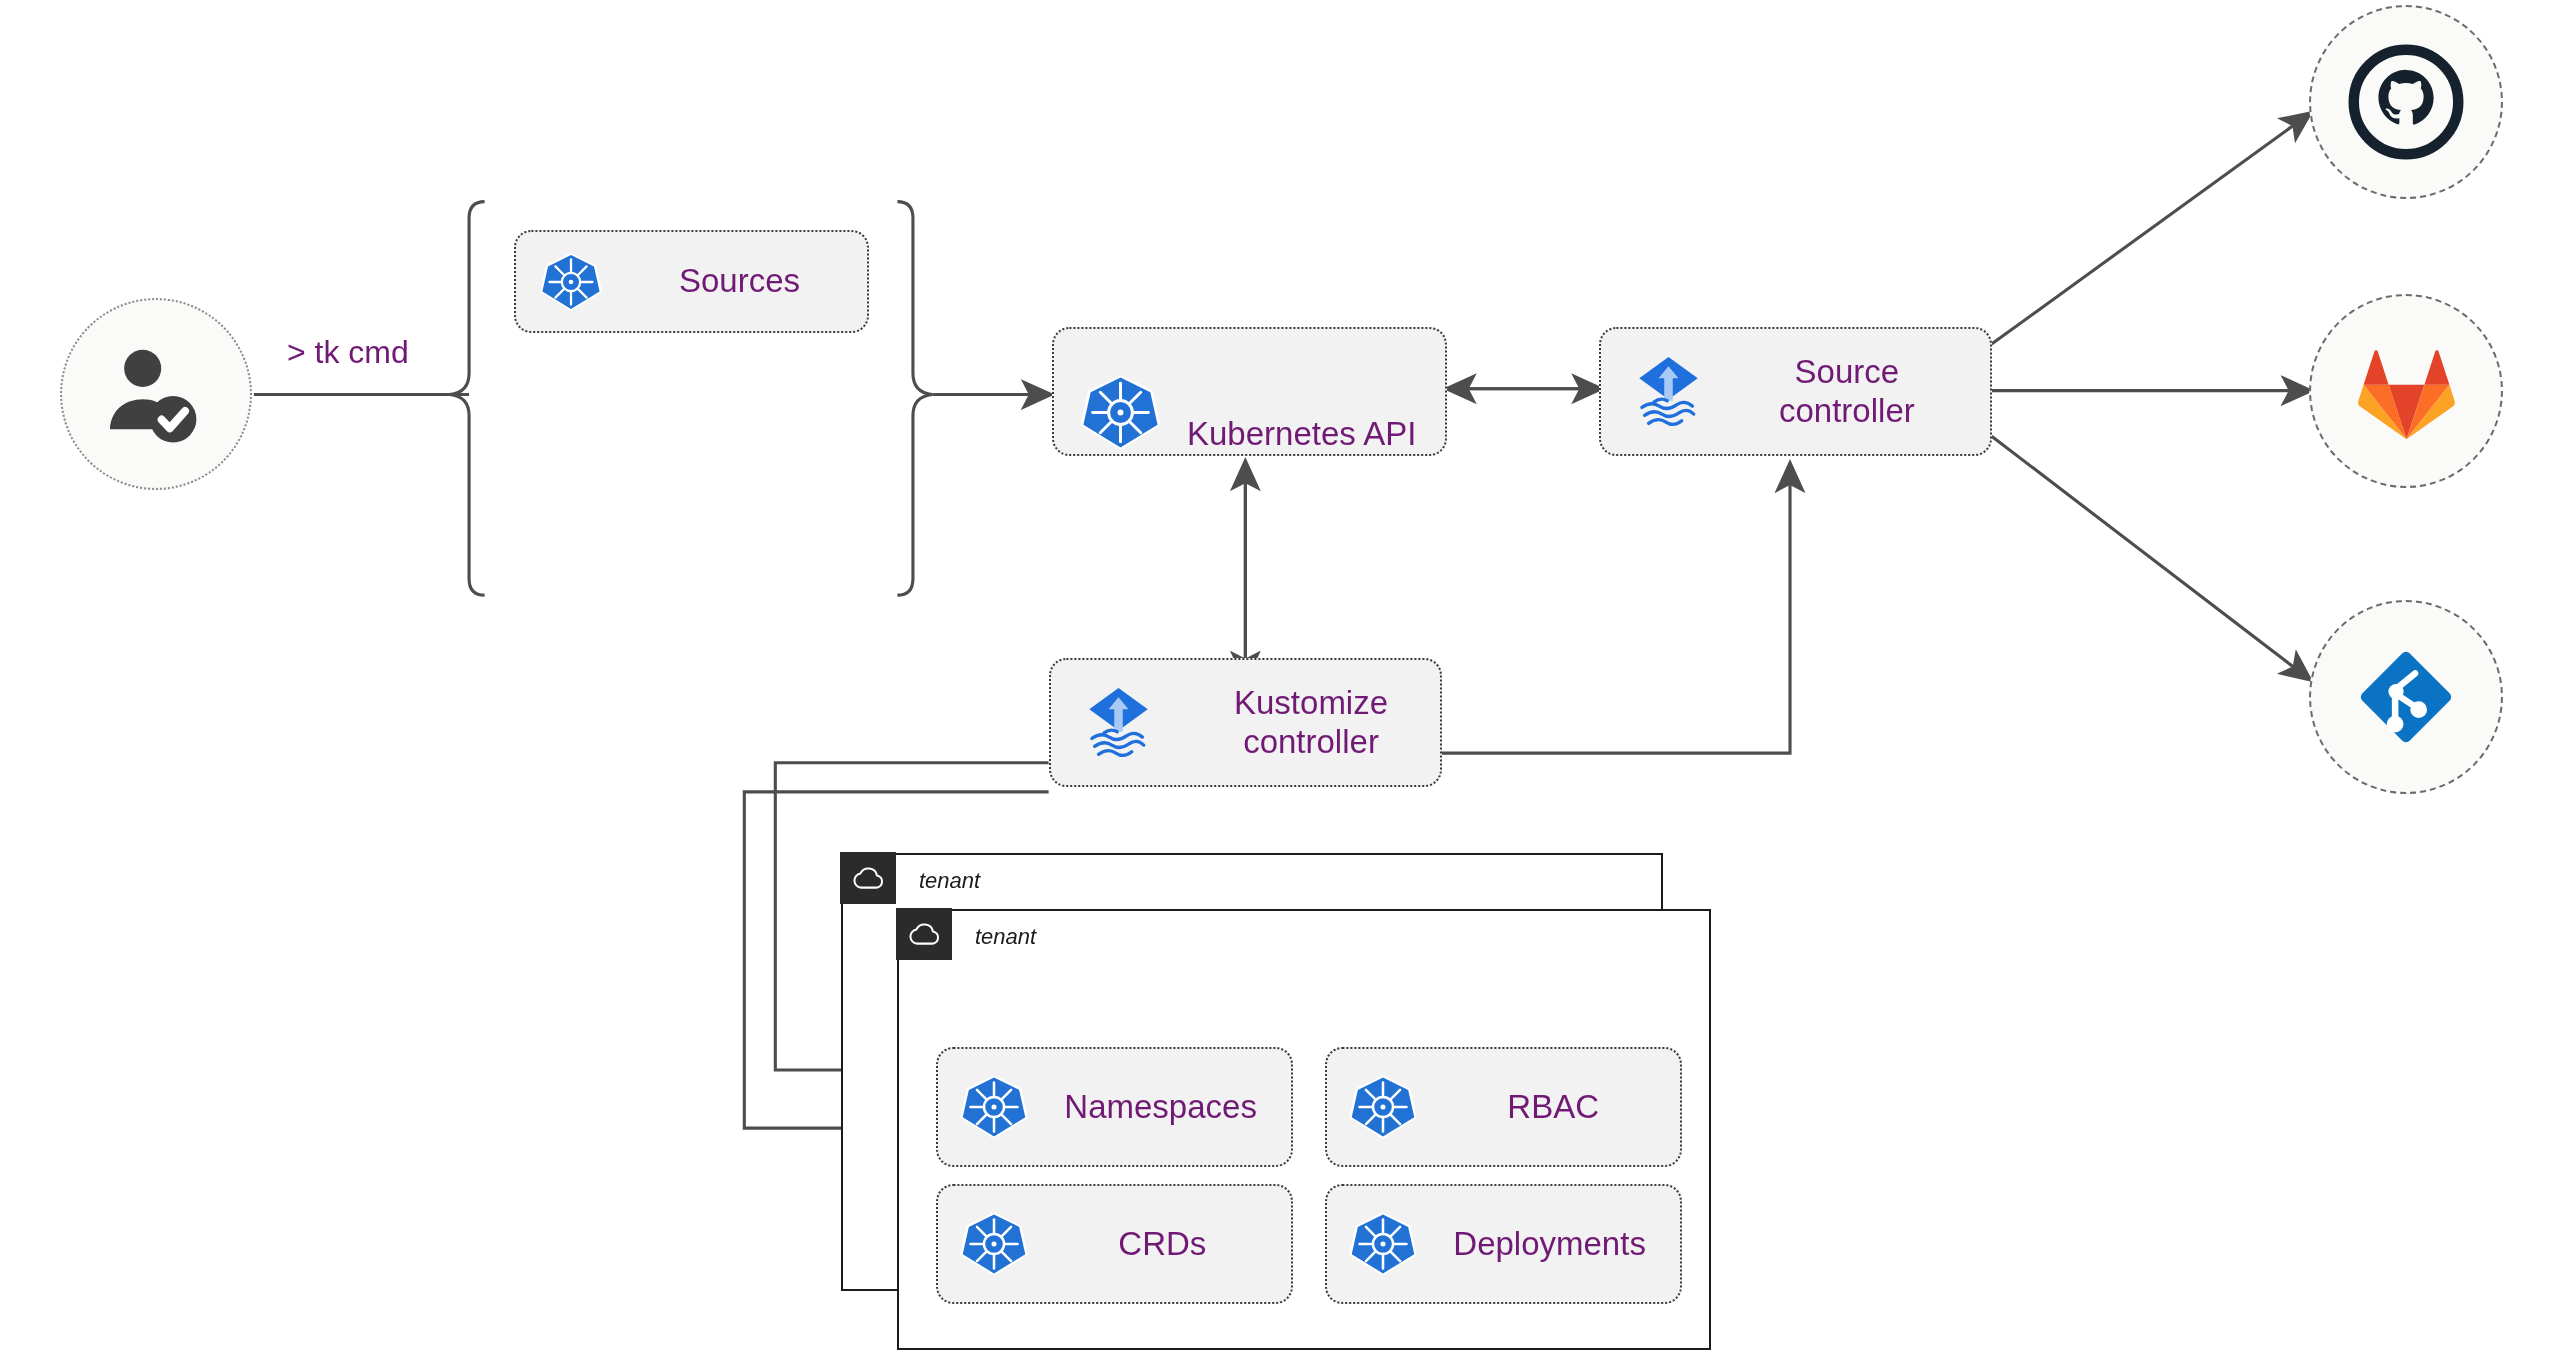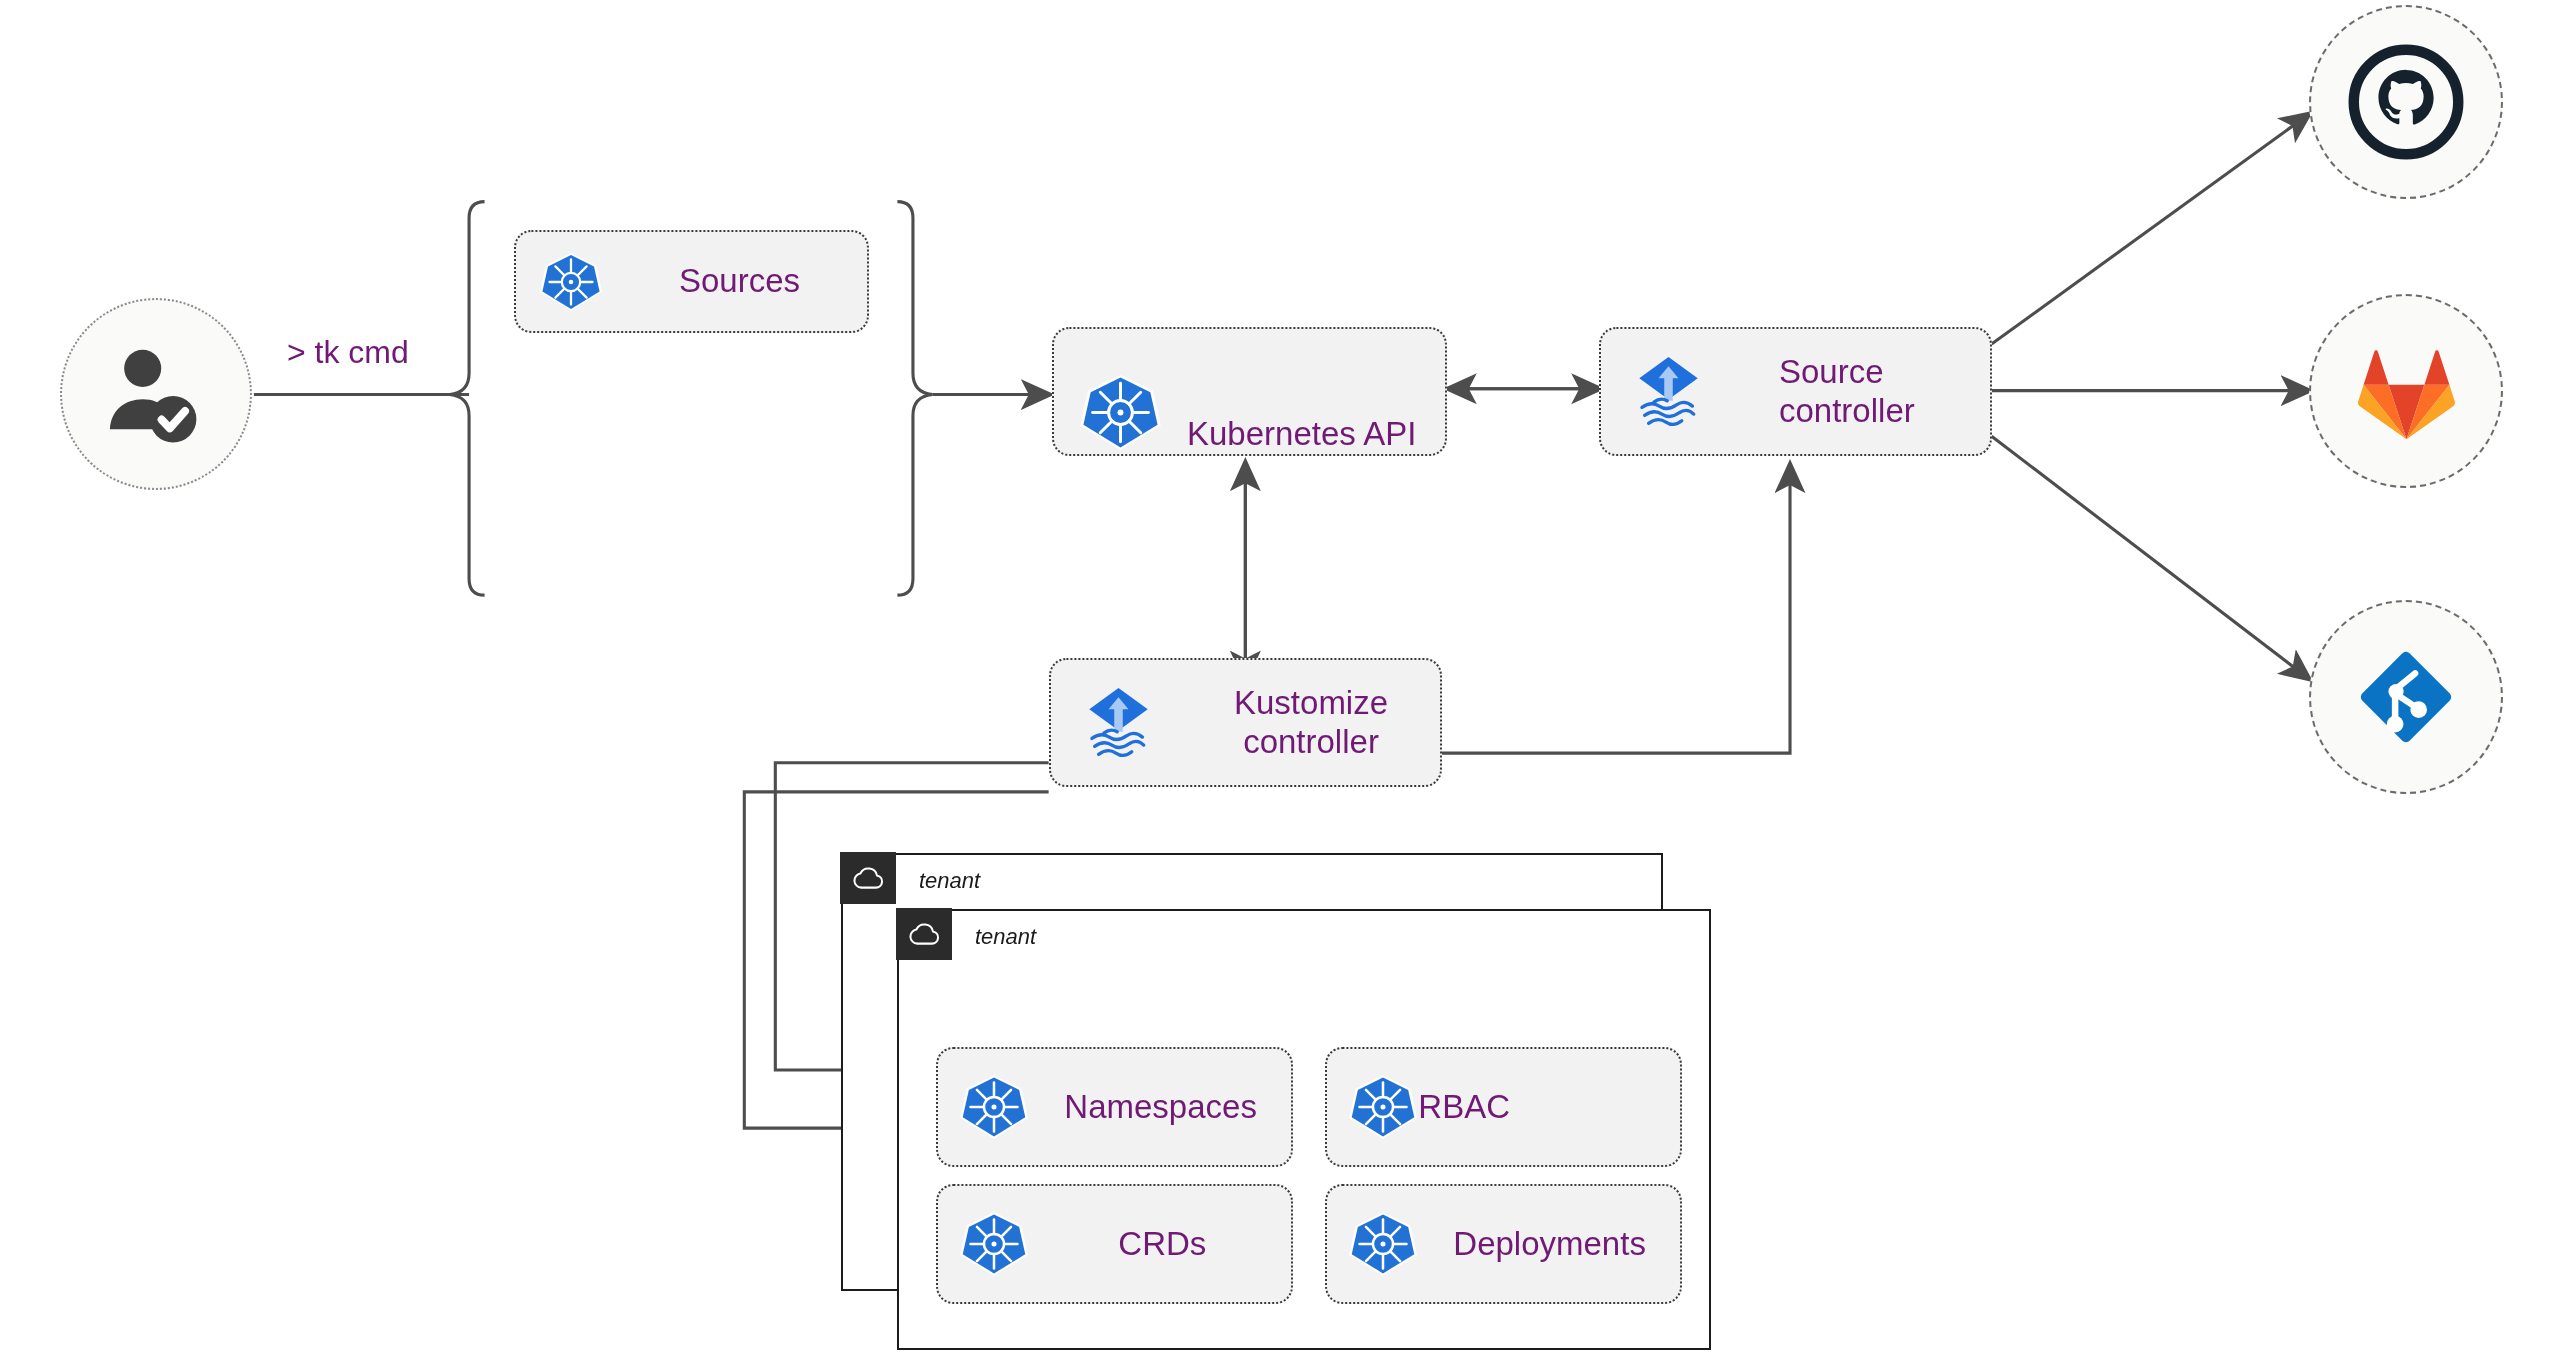--- a/index.html
+++ b/index.html
@@ -189,21 +189,21 @@
     <svg width="85" height="85" viewBox="0 0 64 64">
       <polygon points="32,6 54,22 32,38 10,22" fill="#1f6fdd"></polygon>
       <path d="M32,13 l7.5,9 h-4.3 v17 h-6.4 v-17 h-4.3 Z" fill="#a9c9f5"></path>
       <g stroke="#1f6fdd" stroke-width="2.5" fill="none" stroke-linecap="round">
         <path d="M12,44 q7,-5 13,-1 q6,4 13,-1 q6,-4 12,1"></path>
         <path d="M14,50 q7,-5 13,-1 q6,4 13,-1 q6,-4 11,1"></path>
         <path d="M17,56 q7,-5 13,-1 q6,4 12,-1"></path>
         <path d="M21,40 q5,-4 10,-1"></path>
       </g>
     </svg>
-    <span class="lbl" style="margin-left:68px;text-align:left;">Source
+    <span class="lbl" style="margin-left:68px;text-align:center;">Source
 controller</span>
   </div>
 
   <div class="card" style="left:1049px;top:658px;width:393px;height:129px;padding-left:25px;gap:32px;">
     <svg width="85" height="85" viewBox="0 0 64 64">
       <polygon points="32,6 54,22 32,38 10,22" fill="#1f6fdd"></polygon>
       <path d="M32,13 l7.5,9 h-4.3 v17 h-6.4 v-17 h-4.3 Z" fill="#a9c9f5"></path>
       <g stroke="#1f6fdd" stroke-width="2.5" fill="none" stroke-linecap="round">
         <path d="M12,44 q7,-5 13,-1 q6,4 13,-1 q6,-4 12,1"></path>
         <path d="M14,50 q7,-5 13,-1 q6,4 13,-1 q6,-4 11,1"></path>
@@ -307,21 +307,21 @@
           <line x1="32" y1="9.5" x2="32" y2="22.8"></line>
           <line x1="32" y1="41.2" x2="32" y2="54.5"></line>
           <line x1="10.5" y1="32" x2="22.8" y2="32"></line>
           <line x1="41.2" y1="32" x2="53.5" y2="32"></line>
           <line x1="16.4" y1="16.4" x2="25.5" y2="25.5"></line>
           <line x1="38.5" y1="38.5" x2="47.6" y2="47.6"></line>
           <line x1="47.6" y1="16.4" x2="38.5" y2="25.5"></line>
           <line x1="25.5" y1="38.5" x2="16.4" y2="47.6"></line>
         </g>
       </svg>
-      <span class="lbl" style="">RBAC</span>
+      <span class="lbl" style="margin-left:89px;">RBAC</span>
     </div>
 
     <div class="card" style="left:37px;top:273px;width:357px;height:120px;padding-left:21.3px;">
       <svg width="70" height="70" viewBox="0 0 64 64">
         <polygon points="32,3 57,15 63,42 32,61 1,42 7,15" fill="#ffffff"></polygon>
         <polygon points="32,5 55,16.4 60.6,41.4 32,58.9 3.4,41.4 9,16.4" fill="#2272d6"></polygon>
         <g fill="none" stroke="#ffffff" stroke-width="2.3" stroke-linecap="round">
           <circle cx="32" cy="32" r="9.2"></circle>
           <circle cx="32" cy="32" r="2.3" fill="#ffffff" stroke="none"></circle>
           <line x1="32" y1="9.5" x2="32" y2="22.8"></line>

